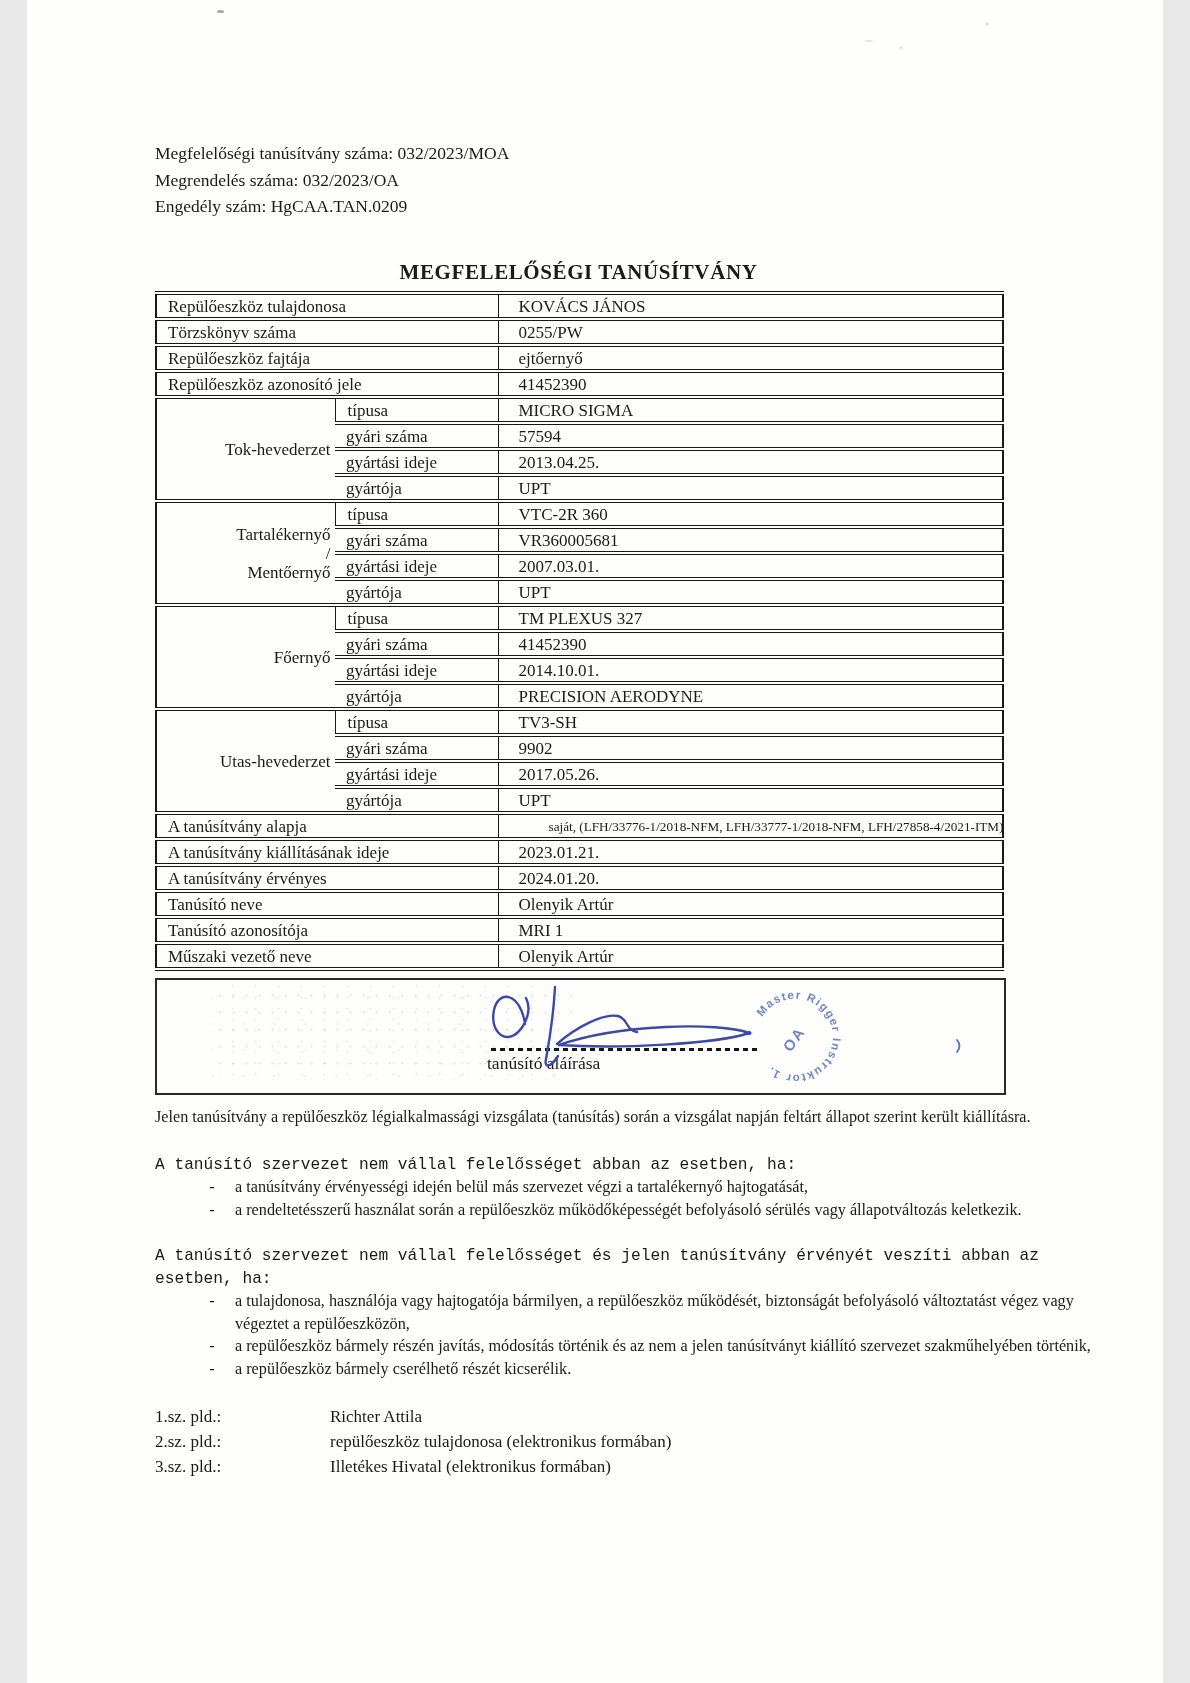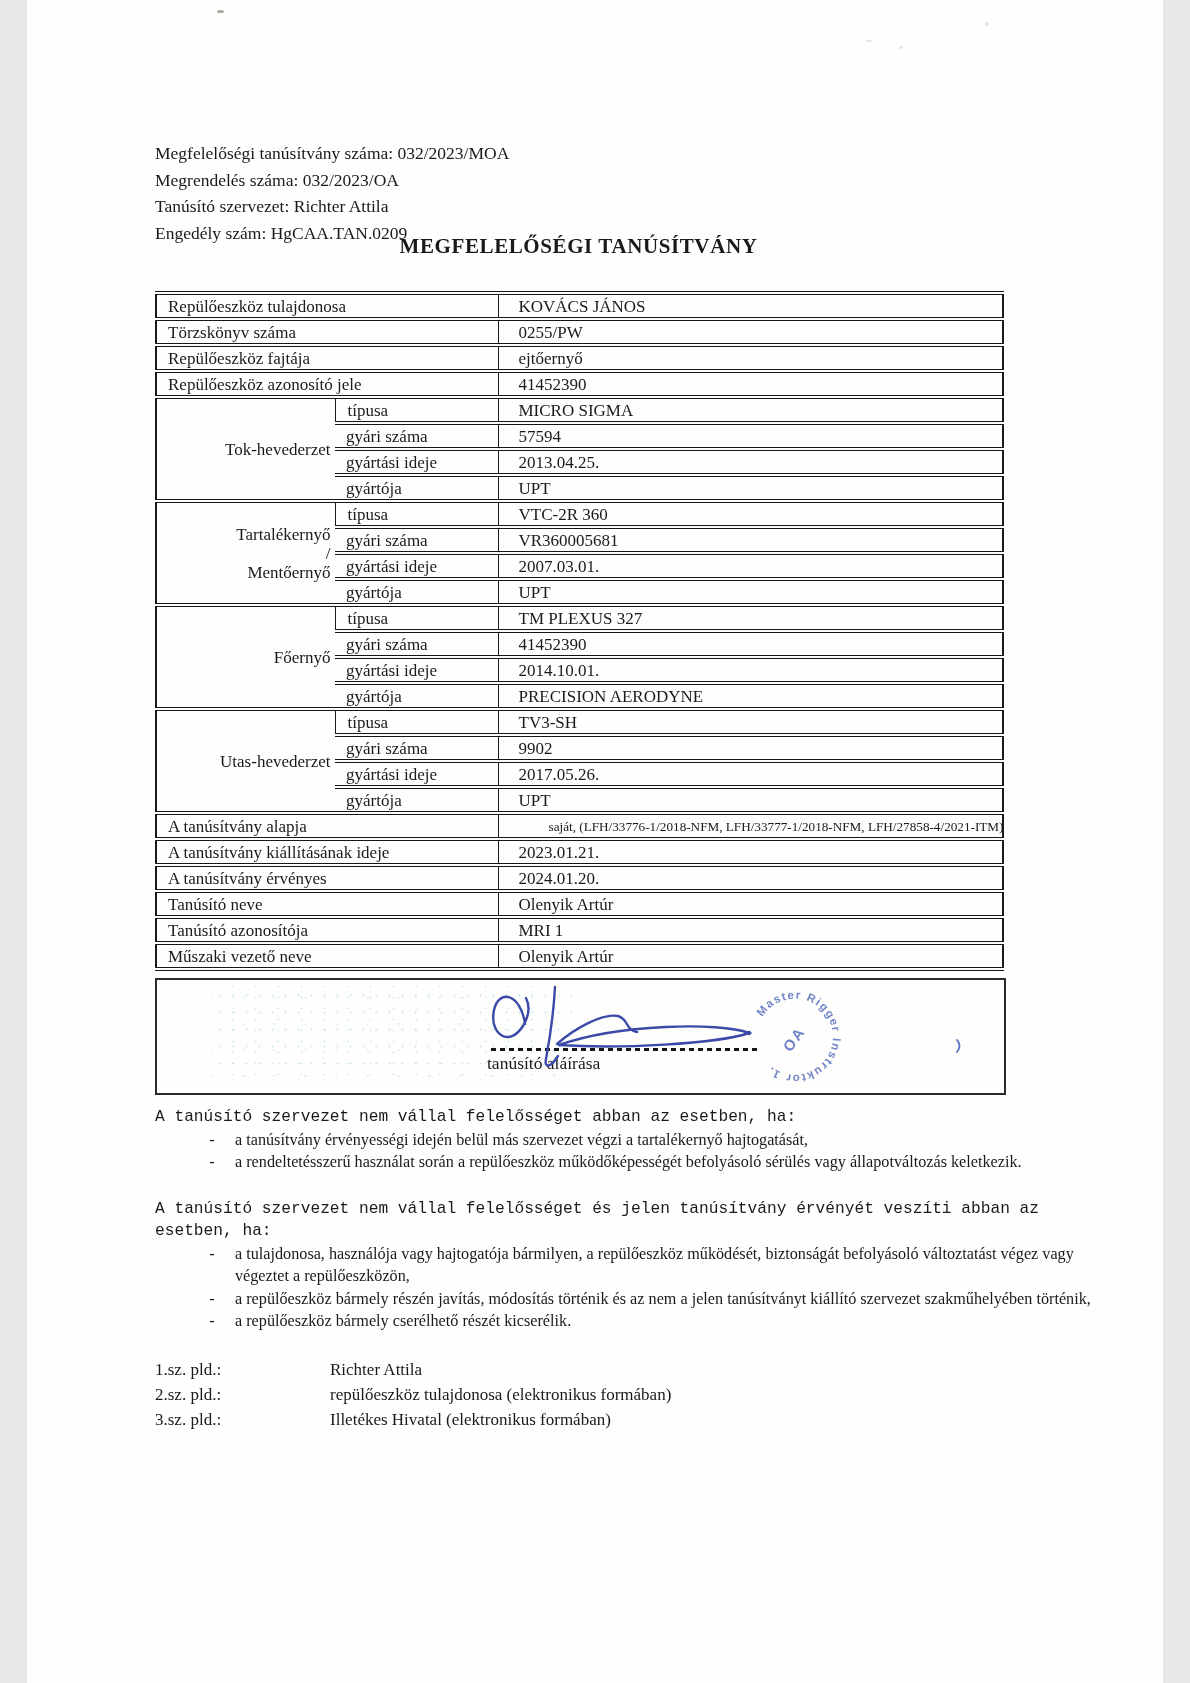--- a/index.html
+++ b/index.html
@@ -5,21 +5,21 @@
   html,body{margin:0;padding:0;background:#e8e8e8;}
   .page{
     position:relative; width:1136px; height:1683px; margin:0 auto;
     background:#fefefd; overflow:hidden;
     font-family:"Liberation Serif", serif; color:#1a1a1a;
   }
   
   .header-block{position:absolute; left:128px; top:140px; font-size:17.5px; line-height:26.5px;}
   
   .doc-title{
-    position:absolute; left:128px; top:234px; width:847px; margin:0;
+    position:absolute; left:128px; top:260px; width:847px; margin:0;
     text-align:center; font-size:21px; font-weight:bold; letter-spacing:.6px;
   }
   
   .cert-table{
     position:absolute; left:128px; top:291px; width:847px;
     border-collapse:collapse; table-layout:fixed;
     border:2px solid #1a1a1a;
   }
   .cert-table td{
     border-left:1.6px solid #1a1a1a;
@@ -81,21 +81,20 @@
 
   <div class="spk" style="left:838px;top:40px;width:8px;height:2px;"></div>
   <div class="spk" style="left:872px;top:46px;width:4px;height:3px;"></div>
   <div class="spk" style="left:958px;top:22px;width:4px;height:4px;"></div>
   <div class="spk" style="left:1156px;top:416px;width:3px;height:6px;"></div>
   <div class="spk" style="left:190px;top:10px;width:7px;height:3px;opacity:.45;background:#4a3b35;"></div>
 
   <div class="header-block">
       <div class="header-line">Megfelelőségi tanúsítvány száma: 032/2023/MOA</div>
       <div class="header-line">Megrendelés száma: 032/2023/OA</div>
-      <div class="header-line">Tanúsító szervezet: Richter Attila</div>
       <div class="header-line">Engedély szám: HgCAA.TAN.0209</div>
     </div>
 
   <h1 class="doc-title">MEGFELELŐSÉGI TANÚSÍTVÁNY</h1>
 
   <table class="cert-table">
     <colgroup>
       <col style="width:179px">
         <col style="width:163px">
         <col style="width:505px">
@@ -243,20 +242,21 @@
       <g transform="rotate(-14 62 60)" opacity="0.85">
         <text class="ring">
           <textPath href="#ringPath">Master Rigger Instruktor 1.</textPath>
         </text>
         <text class="center" x="53" y="66" transform="rotate(-40 62 60)">OA</text>
       </g>
     </svg>
   </div>
 
   <div class="lower">
+    <p class="statement">Jelen tanúsítvány a repülőeszköz légialkalmassági vizsgálata (tanúsítás) során a vizsgálat napján feltárt állapot szerint került kiállításra.</p>
 
     <div class="disc">
       <p class="intro">A tanúsító szervezet nem vállal felelősséget abban az esetben, ha:</p>
       <div>
           <div class="bullet">
             <span class="dash">-</span>
             <span class="txt">a tanúsítvány érvényességi idején belül más szervezet végzi a tartalékernyő hajtogatását,</span>
           </div>
           <div class="bullet">
             <span class="dash">-</span>

